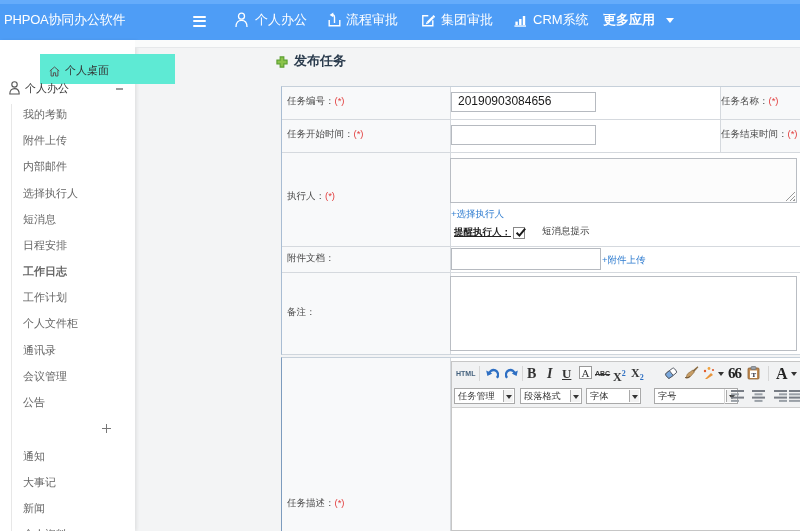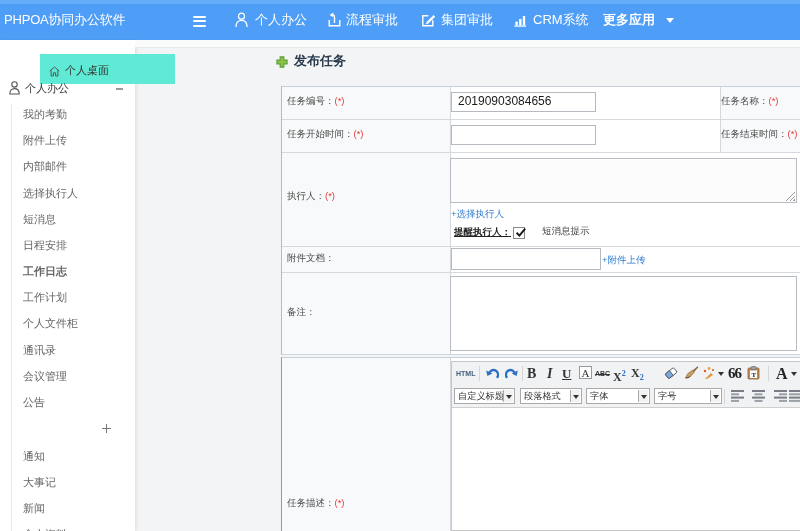--- a/index.html
+++ b/index.html
@@ -245,32 +245,32 @@
             <rect x="4" y="0.5" width="5" height="3" rx="1" fill="#9aa2aa" stroke="#6a7078" stroke-width="0.7"></rect>
             <rect x="3" y="4.5" width="7" height="7.5" fill="#fff"></rect>
             <text x="4.4" y="10.8" font-size="7" font-weight="bold" fill="#223" font-family="Liberation Serif,serif">T</text>
           </svg>
         <div class="tbsep" style="left:316px;"></div>
         <div class="tbt" style="left:324px;font-family:'Liberation Serif',serif;font-weight:bold;font-size:16px;color:#222;">A</div>
         <div class="tbt" style="left:339px;top:10px;width:0;height:0;border-left:3px solid transparent;border-right:3px solid transparent;border-top:4px solid #333;"></div>
       </div>
       <div class="tbrow2">
         <div class="sel" style="left:2px;width:61px;">
-            <span class="stxt">自定义标题</span>
+            <span class="stxt">任务管理</span>
             <span class="sarr"></span>
           </div>
         <div class="sel" style="left:68px;width:62px;">
             <span class="stxt">段落格式</span>
             <span class="sarr"></span>
           </div>
-        <div class="sel" style="left:134px;width:64px;">
+        <div class="sel" style="left:134px;width:55px;">
             <span class="stxt">字体</span>
             <span class="sarr"></span>
           </div>
-        <div class="sel" style="left:202px;width:68px;">
+        <div class="sel" style="left:202px;width:84px;">
             <span class="stxt">字号</span>
             <span class="sarr"></span>
           </div>
         <div class="tbsep" style="left:272px;"></div>
         <svg class="alicon" style="left:279px;">
             <rect x="0" y="0" width="13" height="2" fill="#787d85"></rect>
             <rect x="0" y="3.3" width="8" height="2" fill="#9aa0a7"></rect>
             <rect x="0" y="6.6" width="13" height="2" fill="#787d85"></rect>
             <rect x="0" y="9.9" width="8" height="2" fill="#9aa0a7"></rect>
           </svg>

